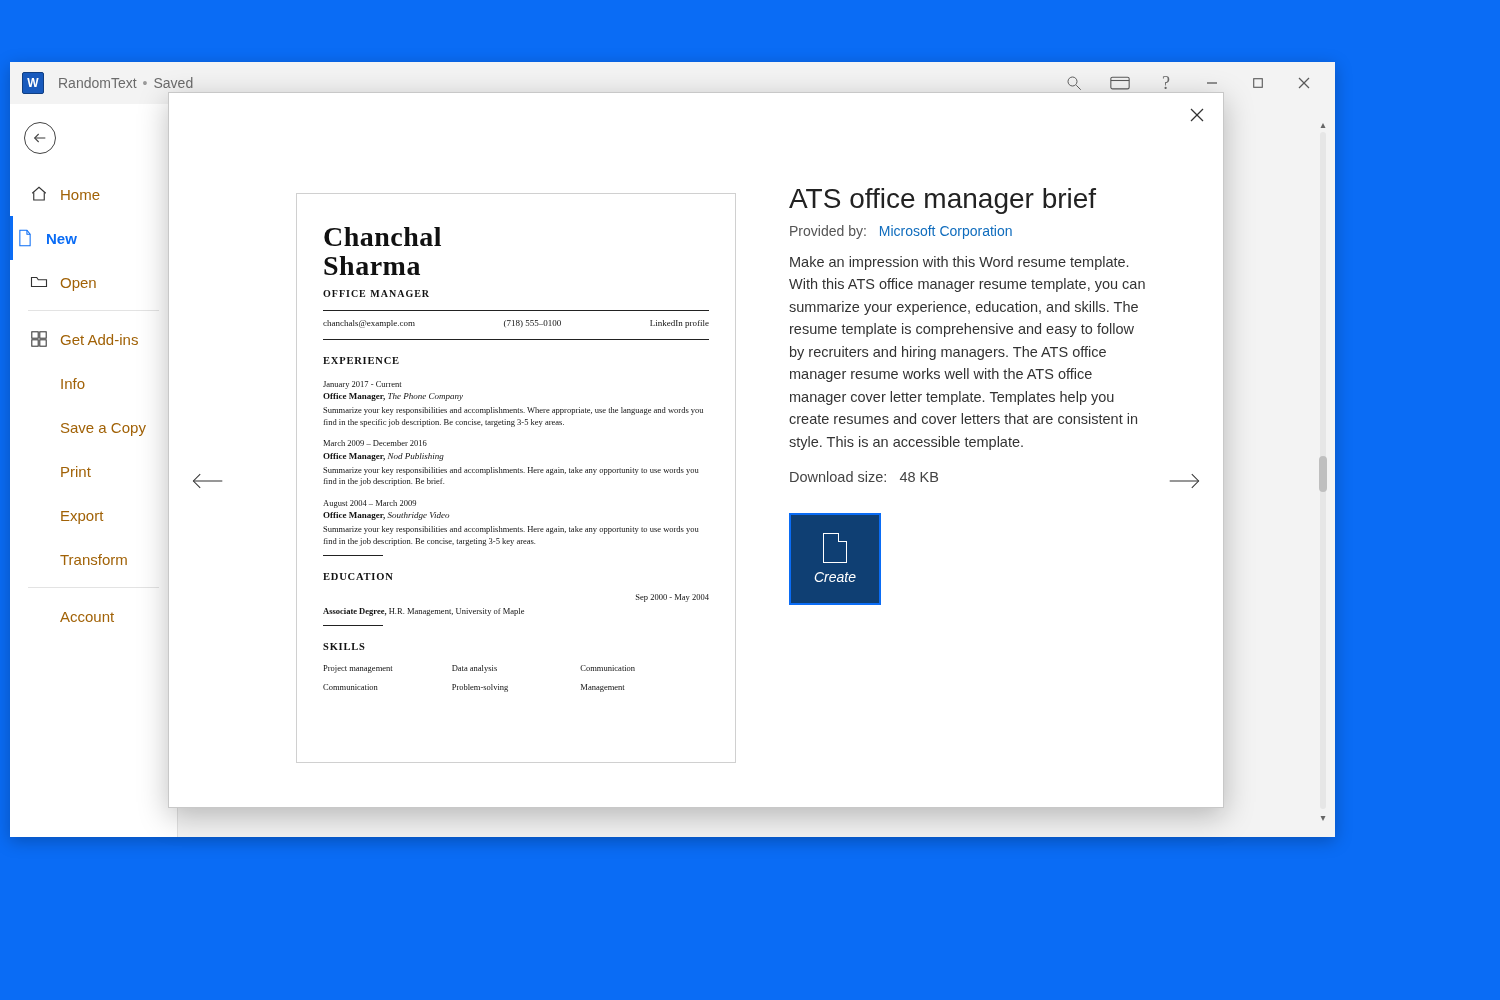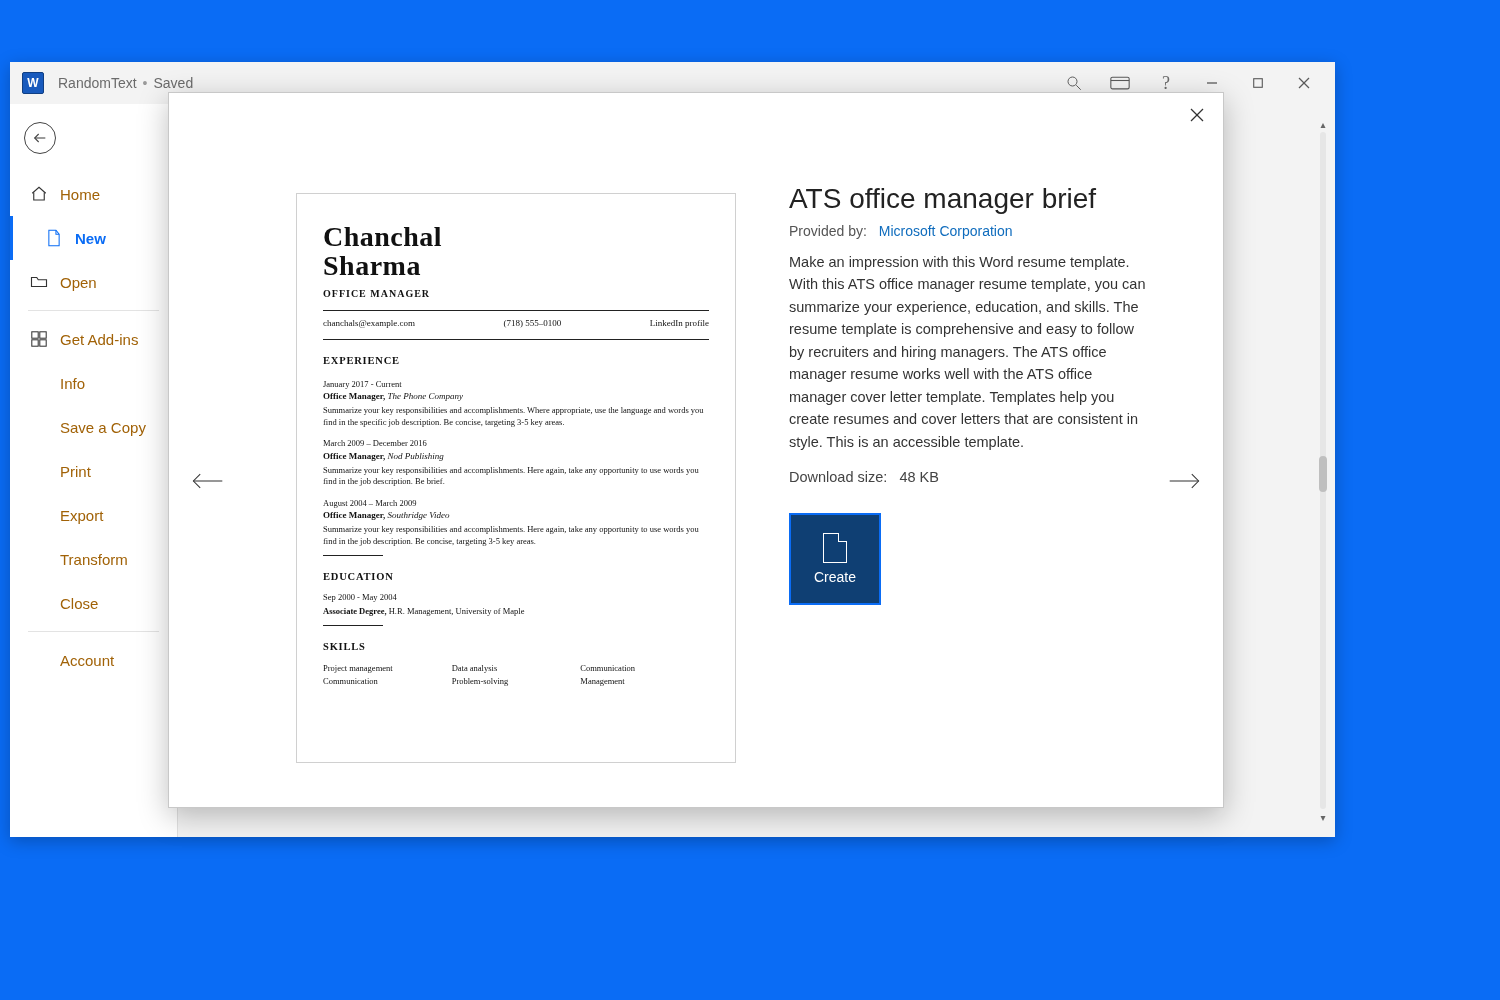--- a/index.html
+++ b/index.html
@@ -57,21 +57,21 @@
     border: 1.5px solid #444; border-radius: 50%;
     display: flex; align-items: center; justify-content: center;
     color: #444;
   }
   .bs-item {
     display: flex; align-items: center; gap: 12px;
     height: 44px; padding: 0 14px 0 20px;
     font-size: 15px; color: #a16207;
   }
   .bs-item .ic { width: 18px; height:18px; display:inline-flex; align-items:center; justify-content:center; }
-  .bs-item.active { color:#0a6cf5; border-left: 3px solid #0a6cf5; padding-left:32px; font-weight:600;}
+  .bs-item.active { color:#0a6cf5; border-left: 3px solid #0a6cf5; padding-left:3px; font-weight:600;}
   .bs-item.sub { padding-left: 50px; }
   .bs-divider { height:1px; background:#e3e3e3; margin: 6px 18px; }
   .content-area {
     position:absolute; left:168px; top:42px; right:0; bottom:0; background:#f3f3f3;
   }
   .scrollbar-v {
     position:absolute; right:4px; top:12px; bottom:12px; width:16px;
   }
   .scrollbar-v .arrow {
     width:16px;height:16px; display:flex;align-items:center;justify-content:center;
@@ -115,36 +115,36 @@
   .preview hr { border:none; border-top:1px solid #222; margin:10px 0 0; }
   .preview .contact { display:flex; justify-content:space-between; font-size:9px; margin-top:6px; }
   .preview h4 { font-size:10.5px; font-weight:700; letter-spacing:0.8px; margin-top:14px; }
   .preview .short-rule { width:60px; border-top:1px solid #222; margin:8px 0 0; }
   .preview .job { margin-top: 10px; }
   .preview .job .dates { font-size:8.5px; }
   .preview .job .title { font-size:9px; }
   .preview .job .title b { font-weight:700; }
   .preview .job .title i { }
   .preview .job .blurb { font-size:8.5px; margin-top:3px; }
-  .preview .edu .dates { font-size:8.5px; margin-top:8px;}
+  .preview .edu .dates { font-size:8.5px; margin-top:8px;text-align:right;}
   .preview .edu .line { font-size:8.5px; margin-top:2px;}
-  .preview .skills-grid { display:grid; grid-template-columns:repeat(3,1fr); font-size:8.5px; margin-top:8px; row-gap:2px;}
+  .preview .skills-grid { display:grid; grid-template-columns:repeat(3,1fr); font-size:8.5px; margin-top:8px; row-gap:8px;}
   .details {
     position:absolute; left: 620px; top: 90px; right: 70px;
     font-family: "Segoe UI", Arial, sans-serif;
   }
   .details h1 { font-size: 28px; font-weight:400; color:#222; margin-bottom:8px;}
   .details .prov { font-size:14px; color:#555; margin-bottom:12px;}
   .details .prov a { color:#0f6cbd; text-decoration:none; margin-left:8px;}
   .details .desc { font-size:14.5px; color:#333; line-height:1.55; margin-bottom:16px;}
   .details .dl { font-size:14.5px; color:#444; margin-bottom:28px;}
   .create-btn {
     width:92px; height:92px; background:#0f3f73; border:2px solid #0a6cf5;
     display:flex; flex-direction:column; align-items:center; justify-content:center;
-    color:#fff; font-size:14px; gap:6px;
+    color:#fff; font-size:14px; gap:6px;font-style:italic;
   }
   .create-btn .doc-ic { width:24px; height:30px; border:1.4px solid #fff; position:relative;}
   .create-btn .doc-ic:before { content:""; position:absolute; right:-1px; top:-1px; width:8px; height:8px; border-left:1.4px solid #fff; border-bottom:1.4px solid #fff; background:#0f3f73;}
 </style>
 </head>
 <body>
 
 <div class="app-window">
 
   <div class="titlebar">
@@ -237,23 +237,20 @@
       </div>
     <div class="bs-item sub">
         <span>Print</span>
       </div>
     <div class="bs-item sub">
         <span>Export</span>
       </div>
     <div class="bs-item sub">
         <span>Transform</span>
       </div>
-    <div class="bs-item sub">
-        <span>Close</span>
-      </div>
     <div class="bs-divider"></div>
     <div class="bs-item sub">
         <span>Account</span>
       </div>
   </div>
 
   <div class="content-area">
     <div class="scrollbar-v">
       <div class="arrow" style="position:absolute;top:0;">▴</div>
       <div class="track"></div>

